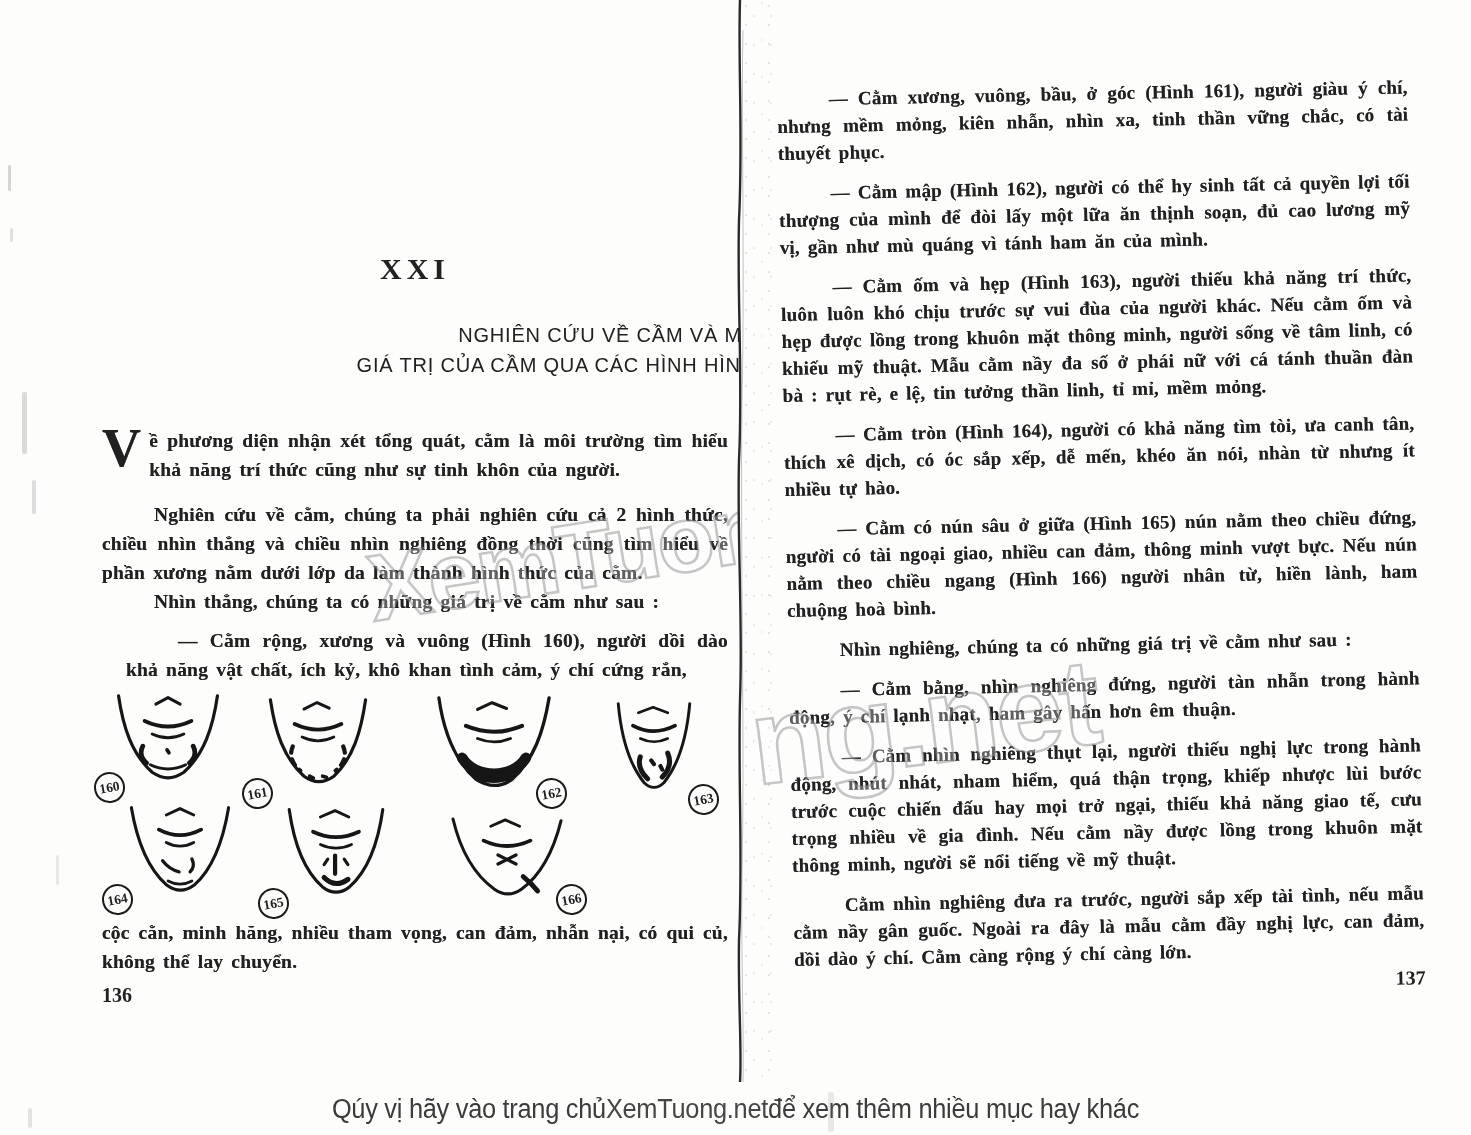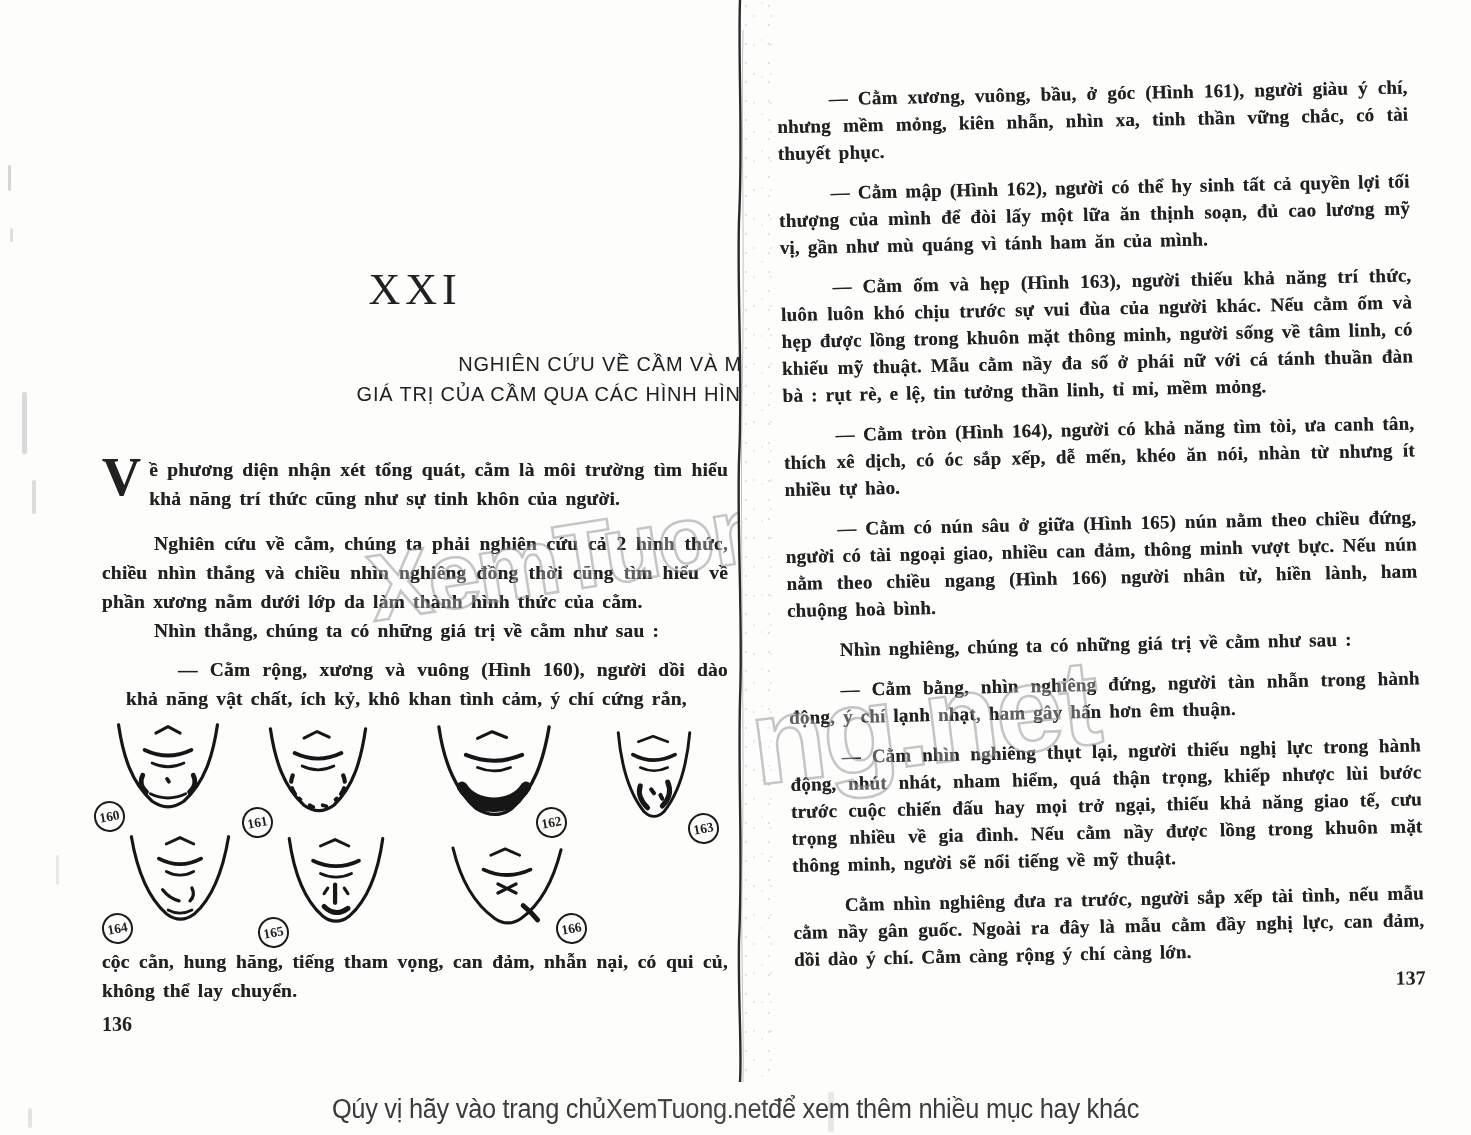--- a/index.html
+++ b/index.html
@@ -20,21 +20,21 @@
     margin:16px 0 0;font-size:19.5px;line-height:29px;font-weight:700;
     text-align:justify;word-spacing:3px;letter-spacing:.2px;
     text-shadow:0 0 .5px rgba(20,20,20,.6);
   }
   .right-inner .para{font-size:19px;line-height:27px;margin-top:13px;}
   .right-inner .para:first-child{margin-top:0;}
   .indent{text-indent:52px;}
   .m14{margin-top:0;} .m10{margin-top:10px;margin-left:24px;} .m0{margin-top:0;}
 
   .chapter{
-    margin:12px;font-size:44px;font-weight:400;letter-spacing:5px;text-align:center;
+    margin:0;font-size:30px;font-weight:700;letter-spacing:5px;text-align:center;
     font-family:"Liberation Serif","DejaVu Serif",serif;
   }
   .title{
     margin:34px 0 0;transform:translateX(28px);
     font-family:"Liberation Sans","DejaVu Sans",sans-serif;
     font-size:20px;line-height:30px;font-weight:400;letter-spacing:.8px;
     text-align:right;
   }
   .p-first{margin-top:46px;}
   .dropcap{
@@ -189,21 +189,21 @@
             <path class="ink" stroke-width="3.4" d="M20,10 C28,44 44,72 66,88 C76,95 86,95 96,88 C118,72 132,44 140,12"></path>
             <path class="ink" stroke-width="3.2" d="M62,18 L78,11 L94,18"></path>
             <path class="ink" stroke-width="4.2" d="M54,34 Q80,46 106,34"></path>
             <path class="ink" stroke-width="3.6" d="M70,50 L90,60 M90,50 L70,60"></path>
             <path class="ink" stroke-width="5.5" d="M98,74 q10,8 16,16"></path>
           </svg>
           <span class="fig-label" style="left:124px;top:74px;">166</span>
         </div>
       </div>
 
-      <p class="para m0">cộc cằn, hung hăng, tiếng tham vọng, can đảm, nhẫn nại, có qui củ, không thể lay chuyển.</p>
+      <p class="para m0">cộc cằn, minh hăng, nhiều tham vọng, can đảm, nhẫn nại, có qui củ, không thể lay chuyển.</p>
       <div class="pagenum">136</div>
     </div>
     <div class="watermark wm-left">XemTuong</div>
   </div>
 
   <div class="gutter">
     <svg width="16" height="1082" viewBox="0 0 16 1082">
       <path d="M7,0 C5,60 10,140 6,220 C4,300 10,380 6,460 C4,540 10,620 7,700 C5,780 10,860 6,940 C5,1000 9,1050 7,1082" stroke="#2a2a2a" stroke-width="2.4" fill="none"></path>
       <path d="M10,30 C8,120 12,260 9,400 C7,560 12,720 9,880 C8,960 11,1030 10,1082" stroke="#9a9a9a" stroke-width="1" fill="none" opacity=".6"></path>
     </svg>

